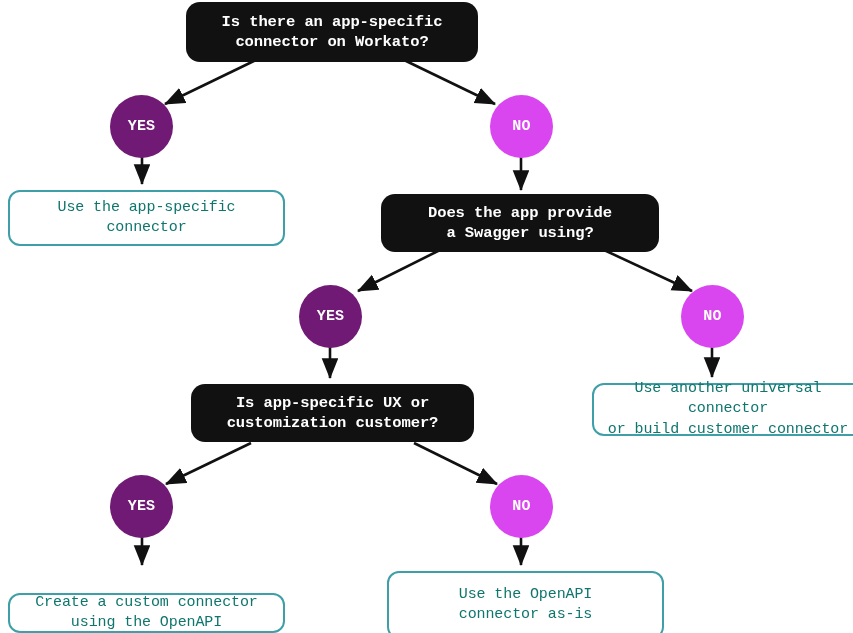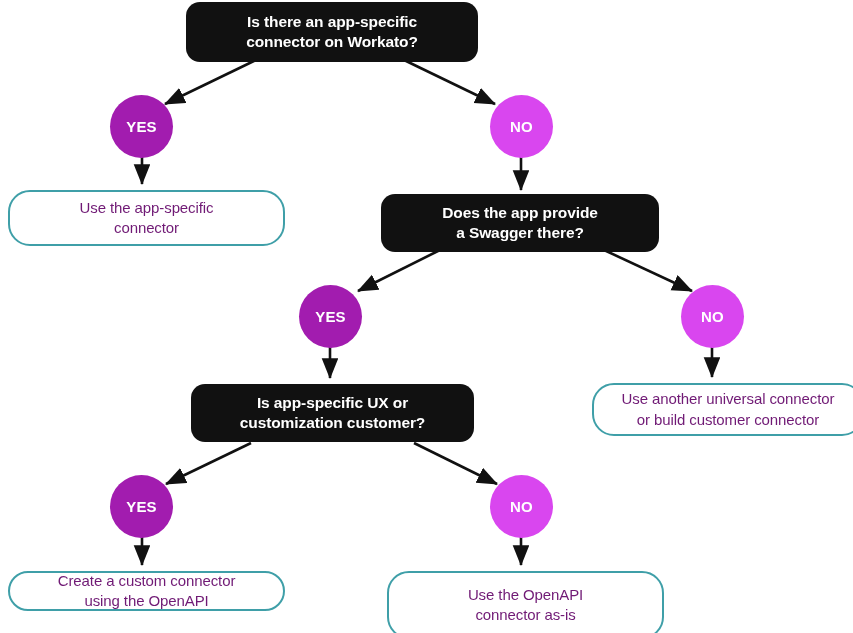--- a/index.html
+++ b/index.html
@@ -26,51 +26,52 @@
     height: 633px;
     pointer-events: none;
   }
   .node {
     position: absolute;
     box-sizing: border-box;
     display: flex;
     align-items: center;
     justify-content: center;
     text-align: center;
+    font-family: Liberation Mono, monospace;
   }
   .node-question {
     background: #111111;
     color: #ffffff;
     border-radius: 14px;
     font-size: 15.5px;
     font-weight: bold;
     line-height: 1.32;
     letter-spacing: -0.1px;
     padding: 6px 14px;
   }
   .node-outcome {
     background: #ffffff;
-    color: #701a75;
+    color: #0f766e;
     border: 2.5px solid #3F9FA8;
-    border-radius: 22px;
+    border-radius: 12px;
     font-size: 15px;
     font-weight: normal;
     line-height: 1.34;
     letter-spacing: -0.1px;
     padding: 6px 12px;
   }
   .node-decision {
     border-radius: 50%;
     color: #ffffff;
     font-size: 15px;
     font-weight: bold;
     letter-spacing: 0.2px;
   }
   .node-decision.yes {
-    background: #a21caf;
+    background: #701a75;
   }
   .node-decision.no {
     background: #d946ef;
   }
   .node-label {
     display: block;
     white-space: pre-line;
   }
 </style>
 </head>
@@ -123,21 +124,21 @@
     <span class="node-label">NO</span>
   </div>
 
   <div class="node node-outcome" style="left:8px; top:190px; width:277px; height:56px;">
     <span class="node-label">Use the app-specific
 connector</span>
   </div>
 
   <div class="node node-question" style="left:381px; top:194px; width:278px; height:58px;">
     <span class="node-label">Does the app provide
-a Swagger there?</span>
+a Swagger using?</span>
   </div>
 
   <div class="node node-decision yes" style="left:299px; top:285px; width:63px; height:63px;">
     <span class="node-label">YES</span>
   </div>
 
   <div class="node node-decision no" style="left:681px; top:285px; width:63px; height:63px;">
     <span class="node-label">NO</span>
   </div>
 
@@ -152,21 +153,21 @@
   </div>
 
   <div class="node node-decision yes" style="left:110px; top:475px; width:63px; height:63px;">
     <span class="node-label">YES</span>
   </div>
 
   <div class="node node-decision no" style="left:490px; top:475px; width:63px; height:63px;">
     <span class="node-label">NO</span>
   </div>
 
-  <div class="node node-outcome" style="left:8px; top:571px; width:277px; height:40px;">
+  <div class="node node-outcome" style="left:8px; top:593px; width:277px; height:40px;">
     <span class="node-label">Create a custom connector
 using the OpenAPI</span>
   </div>
 
   <div class="node node-outcome" style="left:387px; top:571px; width:277px; height:68px;padding-left:12px;">
     <span class="node-label">Use the OpenAPI
 connector as-is</span>
   </div>
 
 </div>

